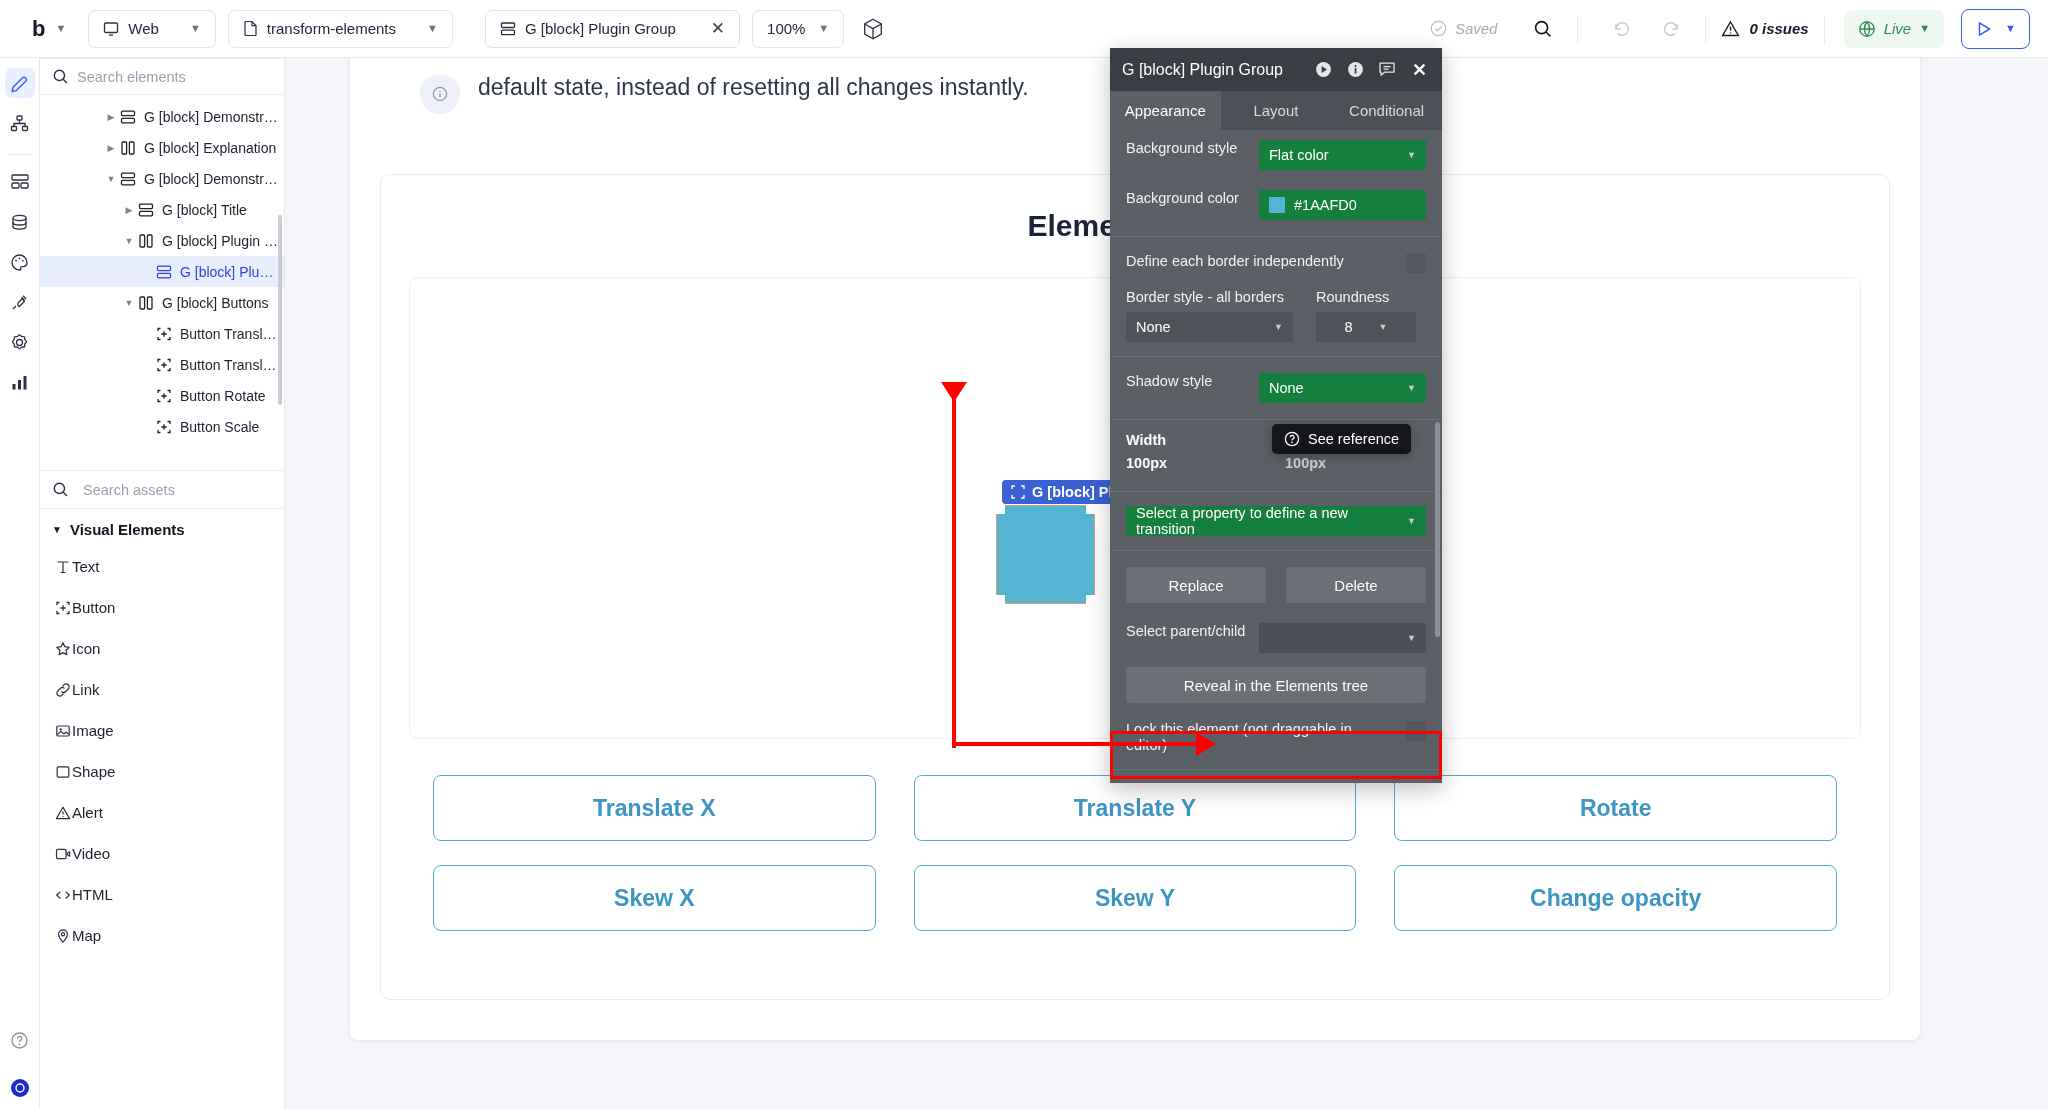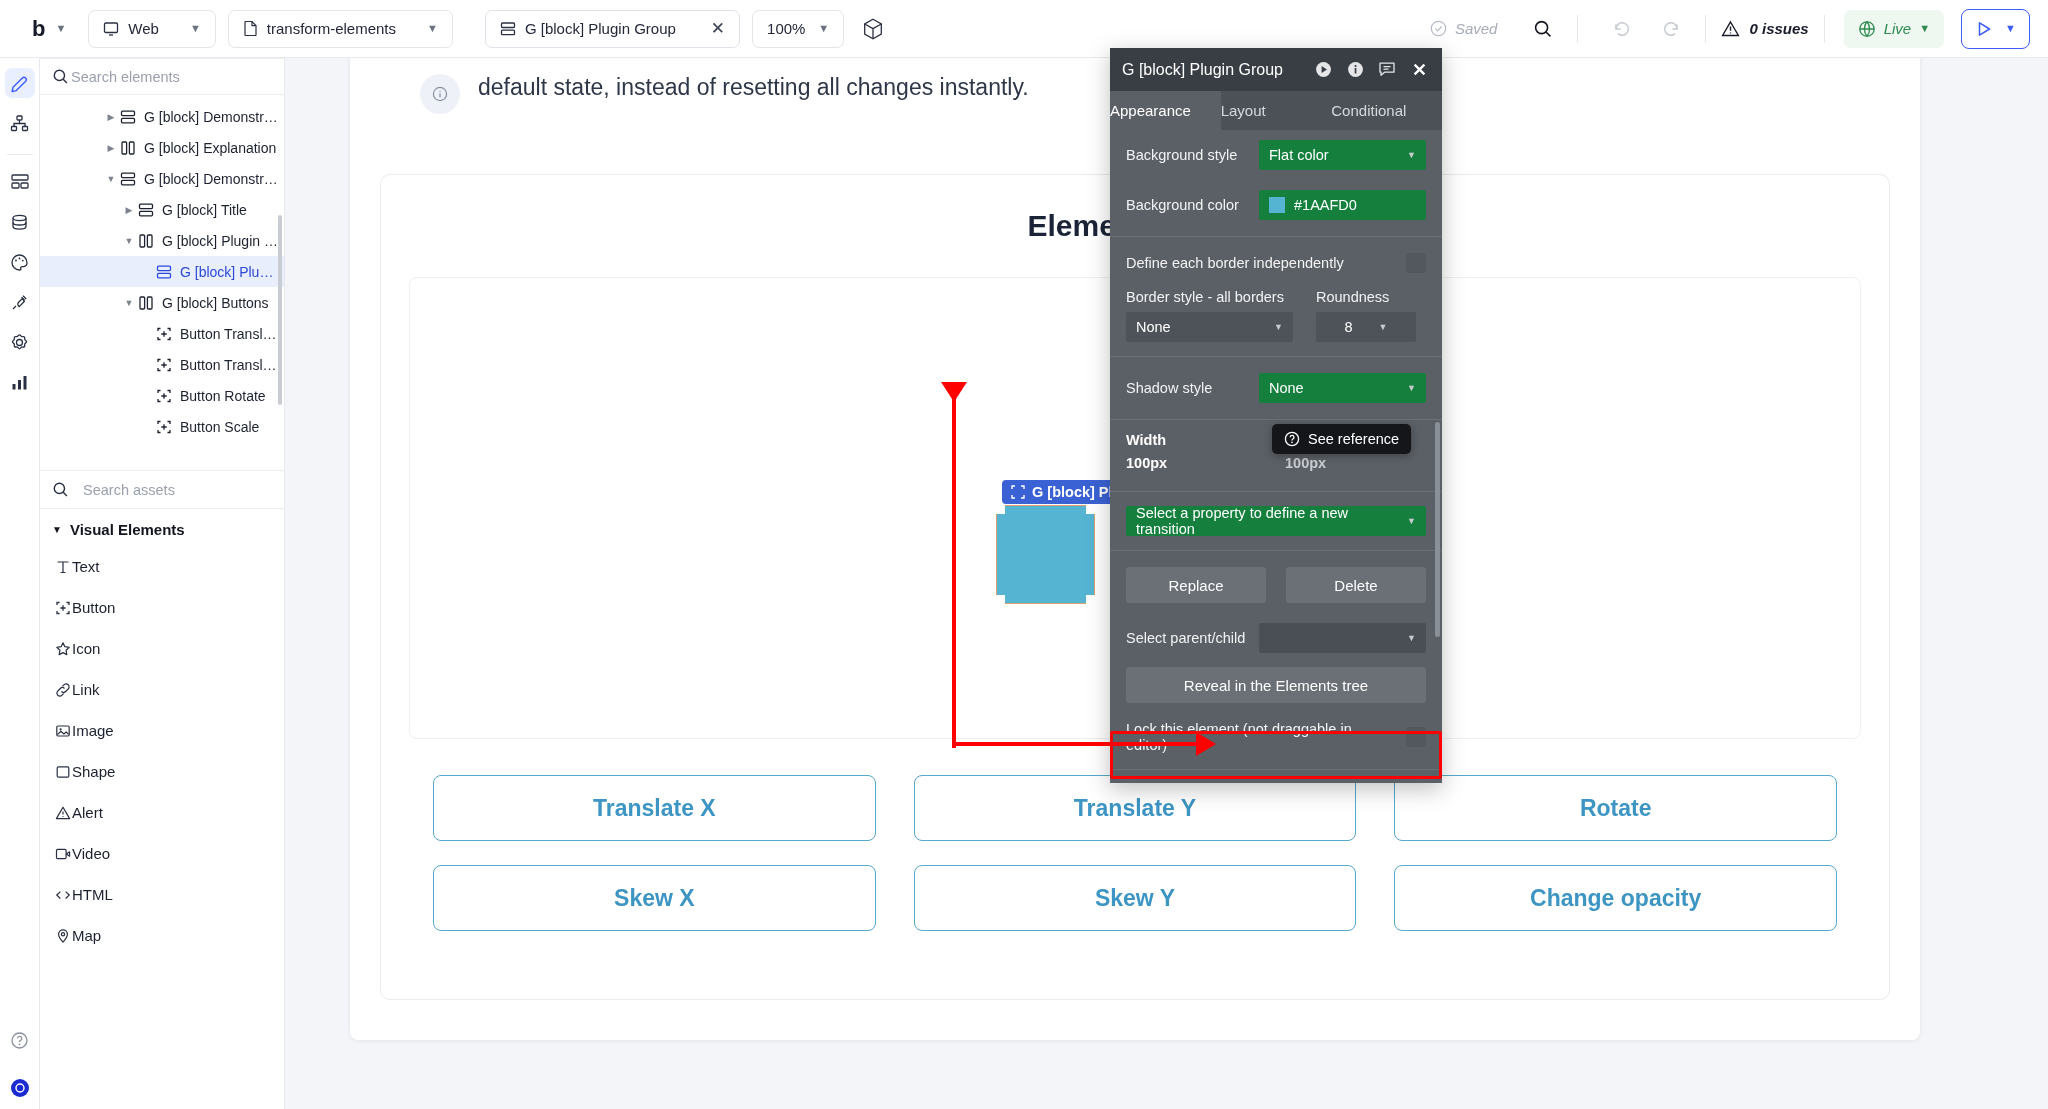--- a/index.html
+++ b/index.html
@@ -68,21 +68,21 @@
 
   
   .leftpanel {
     position:absolute; top:58px; left:40px; width:245px; height:1051px;
     background:#fff; border-right:1px solid #e7e9ee; display:flex; flex-direction:column;
   }
   .lp-tabs { display:flex; gap:4px; padding:8px 8px 6px 8px; }
   .lp-tab { font-size:15px; padding:6px 12px; border-radius:6px; color:#4d5362; }
   .lp-tab.active { background:#f0f1f4; color:#12151f; font-weight:700; }
   .lp-search {
-    display:flex; align-items:center; gap:2px; padding:9px 12px;
+    display:flex; align-items:center; gap:8px; padding:9px 12px;
     border-top:1px solid #ecedf1; border-bottom:1px solid #ecedf1; color:#9aa0ad; font-size:14.5px;
   }
   .tree { flex: 0 0 auto; height:375px; overflow:hidden; position:relative; padding-top:6px;}
   .trow {
     display:flex; align-items:center; height:31px; font-size:14px; color:#1d2230;
     white-space:nowrap; overflow:hidden; padding-right:4px;
   }
   .trow.sel { background:#e9eefc; color:#2b48d8; }
   .tcaret { width:14px; font-size:9px; color:#7c8290; flex:0 0 14px; text-align:center;}
   .ticon { flex:0 0 20px; display:flex; align-items:center; justify-content:center; margin-right:6px;}
@@ -169,24 +169,24 @@
     background:#5b6066; color:#fff; box-shadow:0 6px 22px rgba(0,0,0,.25);
     display:flex; flex-direction:column; font-size:14.5px;
   }
   .props-head {
     height:43px; background:#383e44; display:flex; align-items:center;
     padding:0 12px; gap:10px;
   }
   .props-title { font-size:16px; font-weight:400; color:#fff; flex:1; }
   .hico { color:#e4e6e8; display:flex; align-items:center; justify-content:center; width:22px;}
   .props-tabs { display:flex; background:#4b5157; }
-  .ptab { padding:11px 0; width:33.33%; color:#d6d9dc; font-size:15px; }
+  .ptab { padding:11px 0; width:33.33%; text-align:center; color:#d6d9dc; font-size:15px; }
   .ptab.active { background:#5b6066; color:#fff; }
   .pbody { flex:1; overflow:hidden; position:relative; }
-  .prow { display:flex; align-items:center; padding:10px 16px; gap:12px; }
+  .prow { display:flex; padding:10px 16px; gap:12px; }
   .plabel { color:#f2f3f4; flex:1; }
   .pfield {
     background:#15803d; border-radius:2px; height:30px; width:167px;
     display:flex; align-items:center; padding:0 10px; gap:9px; color:#fff; font-size:14.5px;
   }
   .pfield.dark { background:#4a4f55; }
   .caret-d { margin-left:auto; font-size:9px; color:#c7cbcf; }
   .swatch { width:16px; height:16px; background:#56b4d3; }
   .divider { height:1px; background:#6b7076; margin: 6px 0; }
   .checkbox { width:20px;height:20px;background:#53585e;border-radius:2px; }

